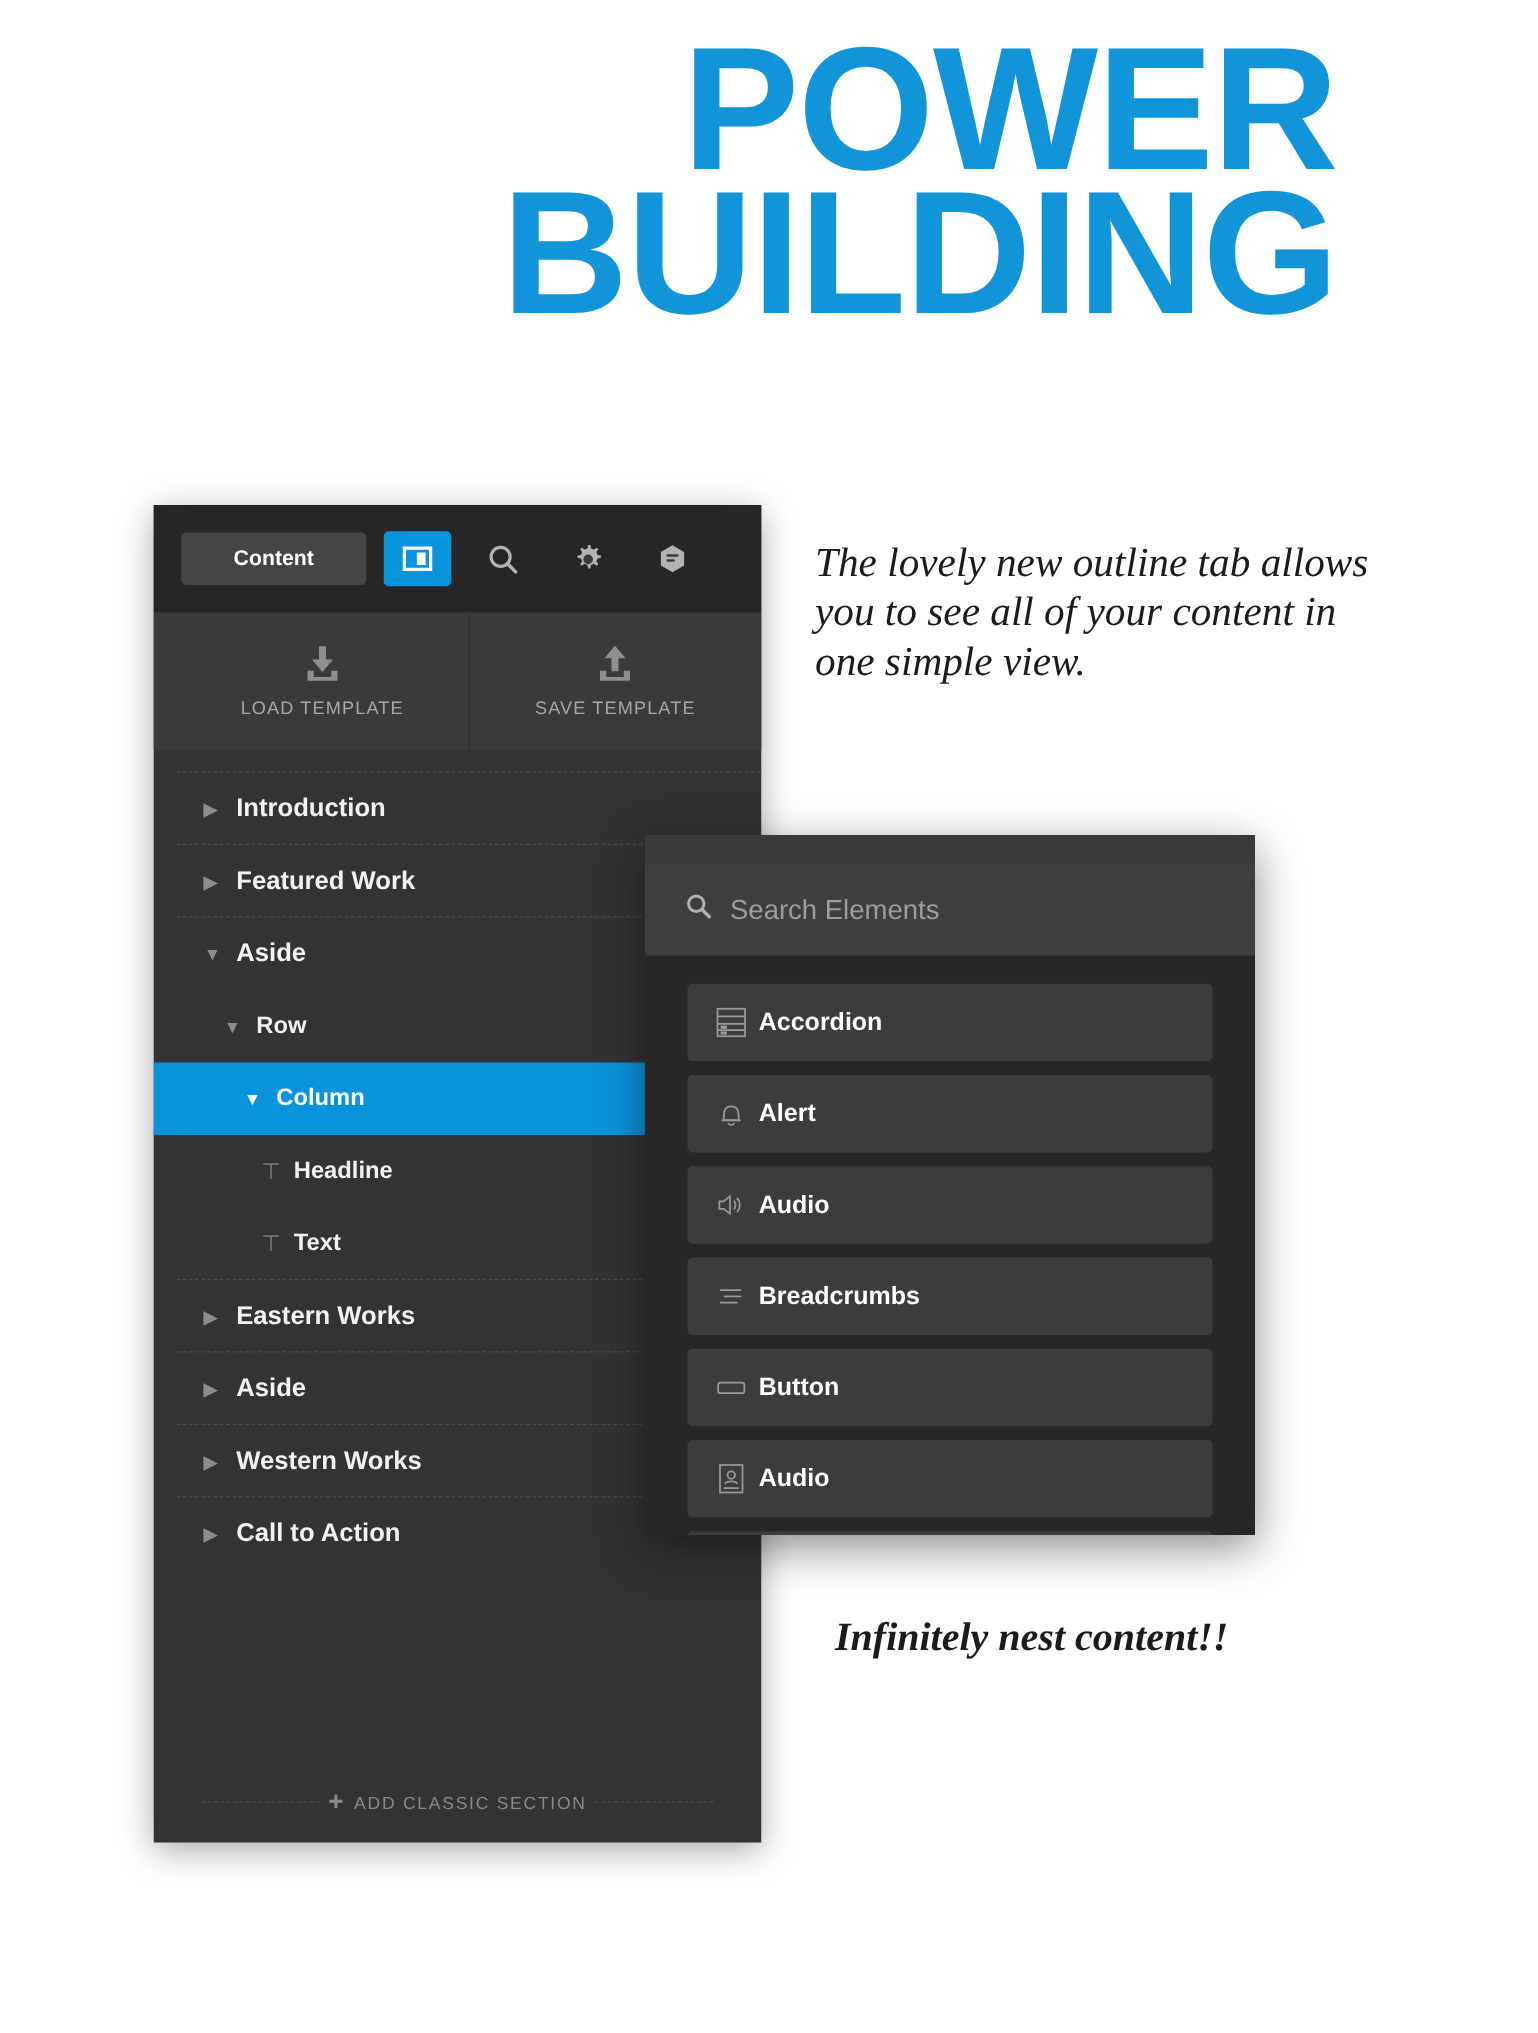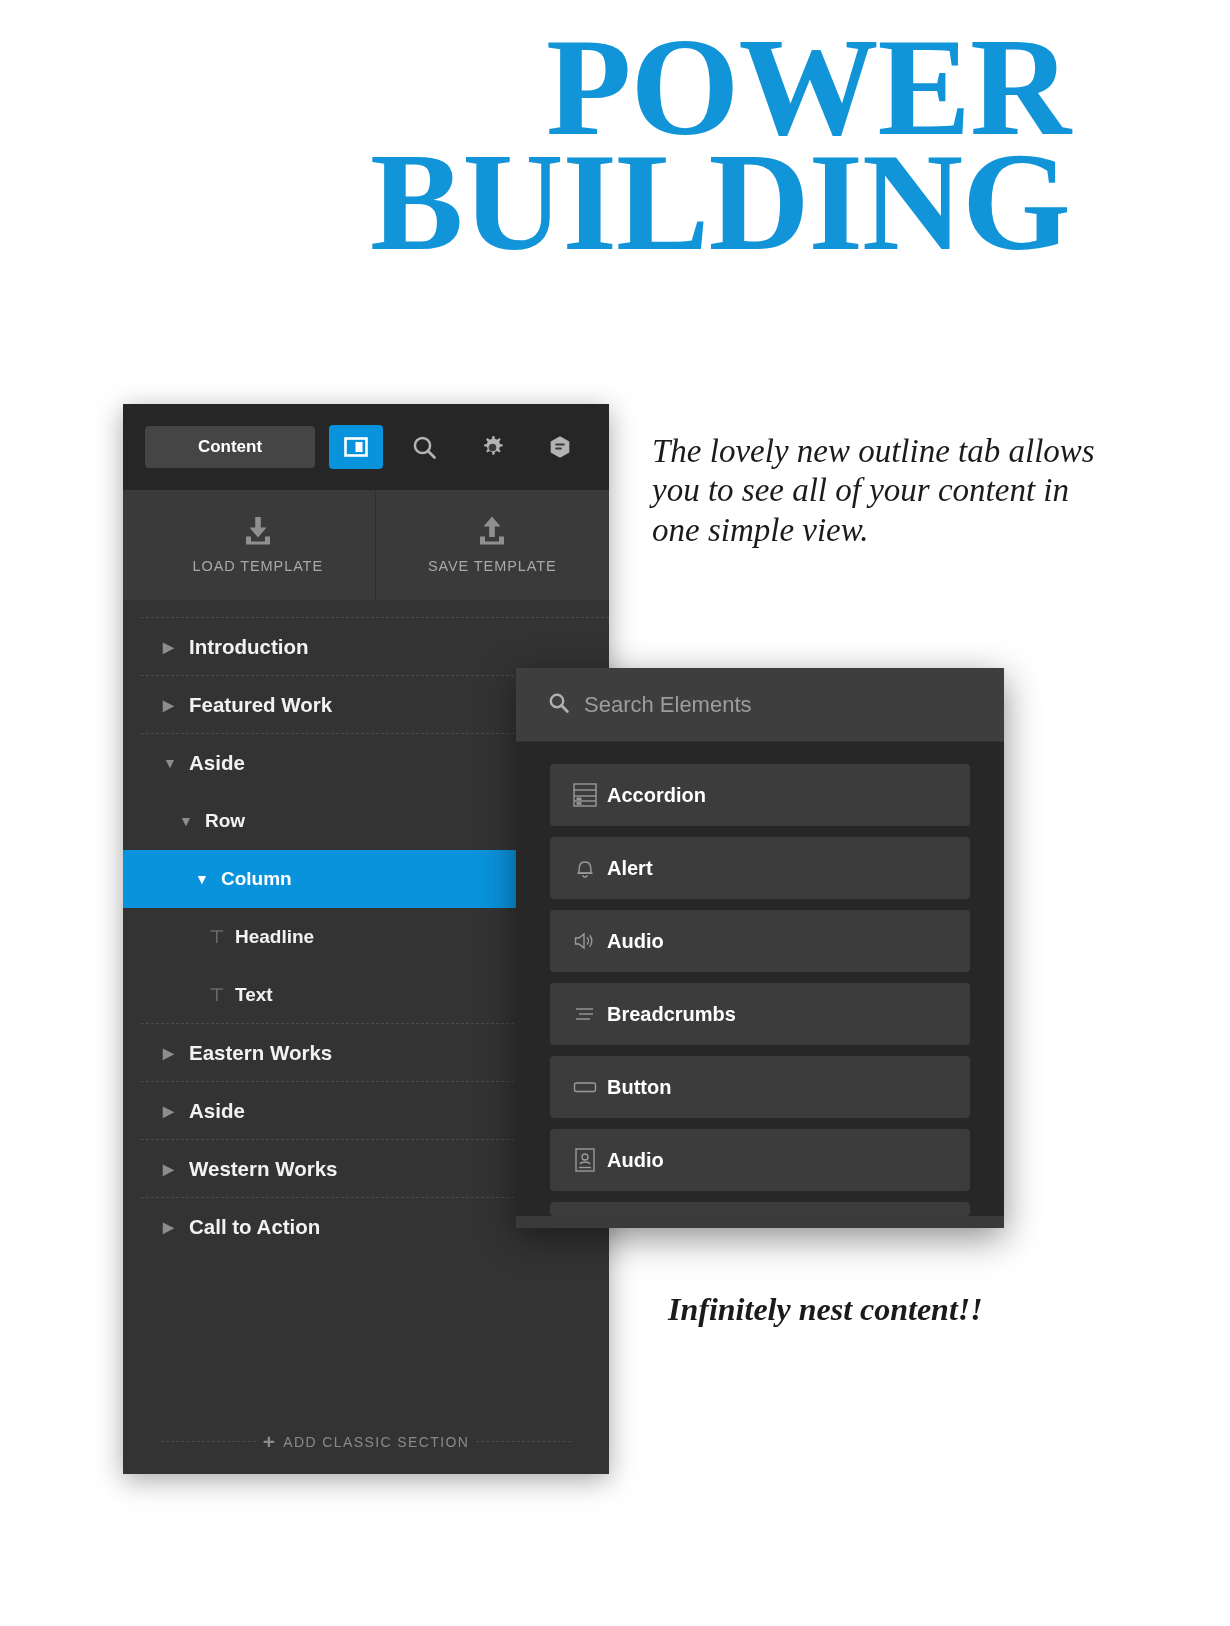--- a/index.html
+++ b/index.html
@@ -9,21 +9,21 @@
     font-family:"Liberation Sans", sans-serif;
     position:relative;
     overflow:hidden;
   }
 
   
   #hero{
     position:absolute; left:0; top:30px; width:1070px;
     text-align:right;
     color:#1295d8;
-    font-family:Liberation Serif, serif;
+    font-family:Liberation Sans, sans-serif;
     font-weight:bold;
     letter-spacing:-1px;
     line-height:0.82;
   }
   #hero .l1{ display:block; font-size:140px; }
   #hero .l2{ display:block; font-size:140px; }
 
   
   #outline-panel{
     position:absolute; left:123px; top:404px;
@@ -32,21 +32,21 @@
     box-shadow:0 6px 26px rgba(0,0,0,.35);
   }
   #outline-toolbar{
     height:86px; background:#262626;
     display:flex; align-items:center; padding:0 22px;
     gap:14px;
   }
   .tb-pill{
     background:#454545; color:#fff;
     font-size:17px; font-weight:bold;
-    padding:11px 0; width:170px; text-align:center;
+    padding:11px 0; width:148px; text-align:center;
     border-radius:4px;
   }
   .tb-icon-btn{
     width:54px; height:44px;
     display:flex; align-items:center; justify-content:center;
     border-radius:4px;
   }
   .tb-icon-btn.active{ background:#0a93dd; }
   .tb-icon-btn svg{ display:block; }
 
@@ -107,20 +107,21 @@
     width:488px; height:560px;
     background:#3a3a3a;
     box-shadow:0 10px 34px rgba(0,0,0,.45);
     overflow:hidden;
   }
   #el-search{
     height:74px; background:#3e3e3e;
     display:flex; align-items:center; gap:14px;
     padding:0 32px;
     border-bottom:1px solid #333;
+    margin-top:23px;
   }
   #el-search .ph{ color:#9d9d9d; font-size:22px; }
   #el-list{ background:#272727; padding:22px 34px 0 34px; }
   .el-item{
     display:flex; align-items:center; gap:7px;
     height:62px; margin-bottom:11px;
     background:#3c3c3c; border-radius:4px;
     padding:0 20px;
     color:#ffffff; font-size:20px; font-weight:bold;
   }

